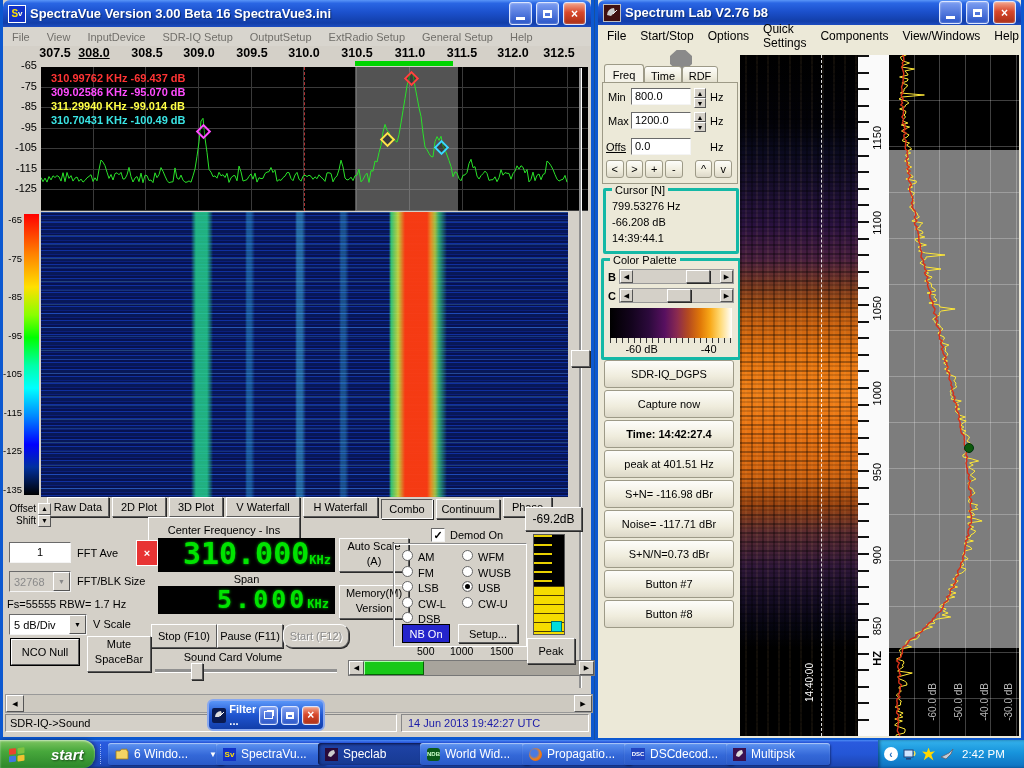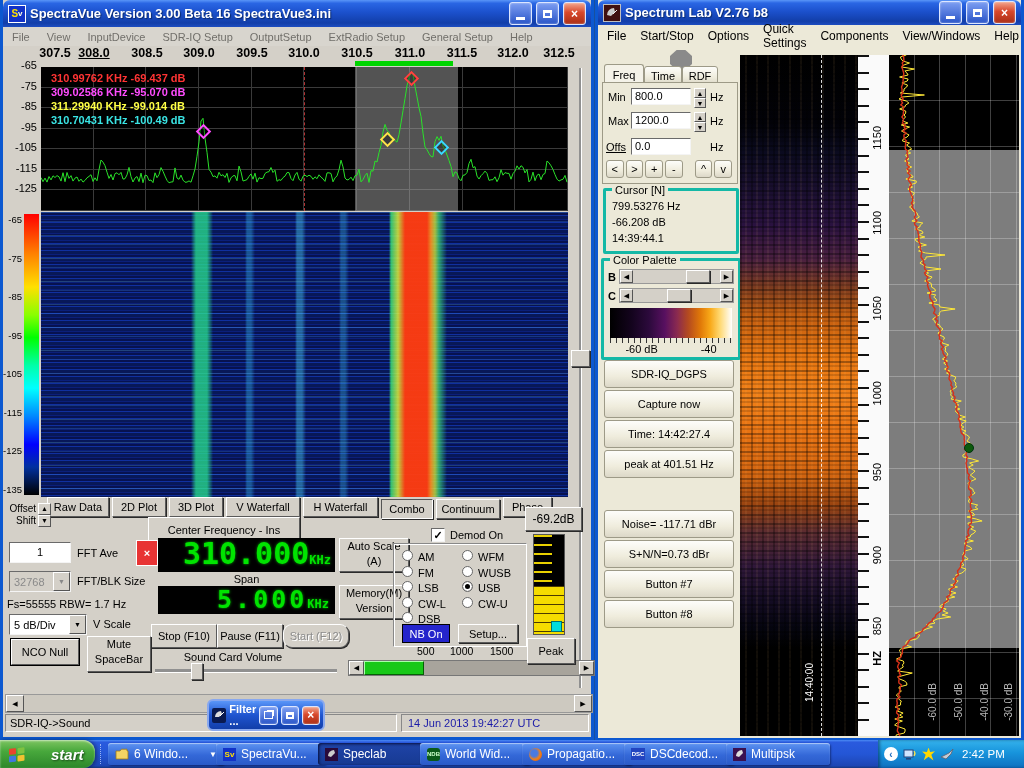--- a/index.html
+++ b/index.html
@@ -88,21 +88,21 @@
       <span class="abs" style="left:6px;top:121px;width:28px;text-align:right;">-95</span>
       <span class="abs" style="left:6px;top:141px;width:28px;text-align:right;">-105</span>
       <span class="abs" style="left:6px;top:162px;width:28px;text-align:right;">-115</span>
       <span class="abs" style="left:6px;top:182px;width:28px;text-align:right;">-125</span>
     </div>
 
     <div class="abs" style="left:352px;top:61px;width:98px;height:5px;background:#00d400;"></div>
 
     <div class="abs" style="left:38px;top:67px;width:527px;height:144px;overflow:hidden;
          background:repeating-linear-gradient(to right,transparent 0 51.7px,#3a3a3a 51.7px 52.7px),
-                    repeating-linear-gradient(to bottom,transparent 0 19.5px,#3a3a3a 19.5px 20.5px),#000;">
+                    repeating-linear-gradient(to bottom,transparent 0 19.5px,#3a3a3a 19.5px 20.5px),#000;padding-left:20px;">
       <div class="abs" style="left:314px;top:0;width:103px;height:144px;background:rgba(165,165,165,.5);"></div>
       <div class="abs" style="left:263px;top:0;height:144px;border-left:1px dashed rgba(255,70,70,.7);"></div>
       <svg class="abs" style="left:0;top:0;" width="527" height="144" viewBox="0 0 527 144" preserveAspectRatio="none">
         <polyline id="sv-poly" points="0,110.6 2,114.7 4,111.1 6,115.1 8,109.5 10,112.9 12,108.8 14,110.5 16,108.6 18,109.8 20,114.1 22,105.7 24,114.7 26,105.5 28,111.4 30,108.6 32,114.1 34,111.1 36,110.0 38,114.3 40,112.1 42,115.1 44,113.4 46,110.8 48,109.4 50,107.7 52,114.5 54,110.8 56,113.8 58,102.6 60,93.0 62,95.2 64,98.7 66,105.2 68,111.4 70,107.5 72,113.0 74,106.6 76,105.8 78,107.8 80,105.4 82,112.1 84,111.7 86,107.9 88,100.4 90,109.6 92,115.0 94,111.0 96,109.5 98,114.6 100,106.1 102,115.7 104,108.2 106,108.7 108,113.5 110,113.0 112,115.6 114,105.8 116,110.7 118,107.6 120,100.6 122,104.3 124,109.1 126,113.4 128,115.8 130,115.0 132,114.8 134,100.9 136,111.0 138,112.3 140,108.1 142,113.1 144,115.2 146,115.1 148,113.9 150,115.2 152,108.9 154,102.0 156,89.2 158,74.9 160,54.0 162,51.3 164,71.2 166,85.3 168,102.5 170,105.1 172,109.6 174,108.9 176,111.2 178,105.3 180,108.8 182,107.7 184,110.5 186,106.3 188,115.4 190,110.9 192,108.8 194,108.6 196,113.8 198,99.1 200,104.9 202,114.0 204,113.4 206,112.6 208,109.4 210,106.9 212,112.2 214,106.2 216,115.1 218,110.7 220,111.6 222,111.3 224,106.5 226,105.1 228,104.7 230,100.5 232,105.5 234,103.2 236,114.3 238,112.7 240,113.4 242,110.6 244,109.1 246,105.6 248,105.6 250,111.5 252,113.7 254,108.0 256,105.4 258,112.1 260,114.2 262,109.2 264,108.2 266,109.6 268,108.2 270,109.3 272,112.3 274,109.8 276,111.7 278,107.8 280,110.2 282,111.8 284,114.4 286,105.9 288,105.8 290,106.5 292,114.8 294,110.9 296,108.9 298,102.8 300,93.2 302,99.9 304,111.0 306,113.0 308,112.4 310,110.2 312,113.6 314,108.7 316,108.2 318,102.3 320,114.9 322,112.6 324,108.6 326,106.2 328,115.4 330,103.6 332,104.2 334,94.0 336,95.0 338,85.6 340,78.4 342,65.0 344,57.4 346,63.2 348,65.3 350,71.9 352,72.1 354,73.4 356,75.2 358,67.6 360,55.9 362,43.7 364,31.5 366,18.8 368,10.3 370,6.1 372,7.3 374,19.5 376,29.9 378,40.7 380,49.3 382,66.1 384,80.0 386,82.7 388,86.5 390,89.5 392,89.9 394,74.7 396,69.6 398,73.3 400,69.3 402,79.1 404,82.8 406,88.0 408,93.5 410,99.4 412,109.7 414,104.8 416,106.0 418,111.6 420,113.8 422,108.3 424,107.9 426,105.5 428,96.5 430,92.3 432,100.6 434,99.7 436,109.1 438,112.0 440,108.7 442,106.7 444,104.1 446,106.4 448,113.4 450,112.8 452,112.7 454,109.8 456,114.7 458,110.8 460,102.7 462,108.2 464,105.6 466,106.3 468,106.4 470,112.2 472,106.6 474,104.2 476,98.8 478,102.1 480,98.7 482,100.3 484,105.9 486,102.5 488,114.9 490,112.3 492,105.1 494,113.7 496,108.3 498,107.0 500,112.7 502,107.5 504,106.5 506,94.0 508,95.8 510,98.8 512,102.5 514,107.6 516,112.1 518,114.1 520,112.9 522,112.3 524,108.4 526,115.2 " fill="none" stroke="#2ae22a" stroke-width="1"></polyline>
       </svg>
       <span class="diamond" style="left:157px;top:59px;border-color:#ff4cff;"></span>
       <span class="diamond" style="left:365px;top:6px;border-color:#ff4040;"></span>
       <span class="diamond" style="left:341px;top:67px;border-color:#ffe24a;"></span>
       <span class="diamond" style="left:395px;top:75px;border-color:#3ad8ff;"></span>
       <div class="abs" style="left:10px;top:4px;line-height:14px;font-weight:bold;font-size:11px;">
@@ -393,22 +393,23 @@
            background:linear-gradient(to right,#000 0%,#14041e 18%,#2c0a3c 32%,#581060 45%,#8a2a50 55%,#b44a20 64%,#e07808 74%,#f8a818 82%,#ffd870 90%,#fff 100%);"></div>
       <div style="margin:0 6px;height:5px;background:repeating-linear-gradient(to right,#333 0 1px,transparent 1px 6px);"></div>
       <div style="display:flex;justify-content:space-around;font-size:11px;">
         <span>-60 dB</span>
         <span>-40</span>
       </div>
     </div>
 
     <div class="xpbtn abs" style="left:6px;top:360px;width:128px;height:26px;">SDR-IQ_DGPS</div>
     <div class="xpbtn abs" style="left:6px;top:390px;width:128px;height:26px;">Capture now</div>
-    <div class="xpbtn abs" style="left:6px;top:420px;width:128px;height:26px;">Time:  14:42:27.4</div>
+    <div class="xpbtn abs" style="left:6px;top:420px;width:128px;height:26px;font-weight:bold;">Time:  14:42:27.4</div>
     <div class="xpbtn abs" style="left:6px;top:450px;width:128px;height:26px;">peak at 401.51 Hz</div>
+    <div class="xpbtn abs" style="left:6px;top:480px;width:128px;height:26px;">S+N= -116.98 dBr</div>
     <div class="xpbtn abs" style="left:6px;top:510px;width:128px;height:26px;">Noise= -117.71 dBr</div>
     <div class="xpbtn abs" style="left:6px;top:540px;width:128px;height:26px;">S+N/N=0.73 dBr</div>
     <div class="xpbtn abs" style="left:6px;top:570px;width:128px;height:26px;">Button #7</div>
     <div class="xpbtn abs" style="left:6px;top:600px;width:128px;height:26px;">Button #8</div>
 
     <div class="abs" style="left:142px;top:55px;width:118px;height:681px;overflow:hidden;
        background:
         repeating-linear-gradient(to bottom,rgba(0,0,0,.32) 0 2px,transparent 2px 4px,rgba(0,0,0,.14) 4px 6px,transparent 6px 9px),
         repeating-linear-gradient(to right,rgba(0,0,0,.28) 0 2px,transparent 2px 5px,rgba(255,200,120,.07) 5px 7px,transparent 7px 11px),
         linear-gradient(to bottom,#000 0%,#020208 10%,#0a0a1e 14%,#1a0f30 20%,#2a1240 25%,#4a2040 30%,#7a3a20 34%,#c05c10 38%,#e87610 44%,#f08018 50%,#e87212 56%,#d06410 62%,#9a4410 66%,#5c2c30 70%,#30183a 75%,#140c24 80%,#050510 84%,#000 87%,#000 100%);">

